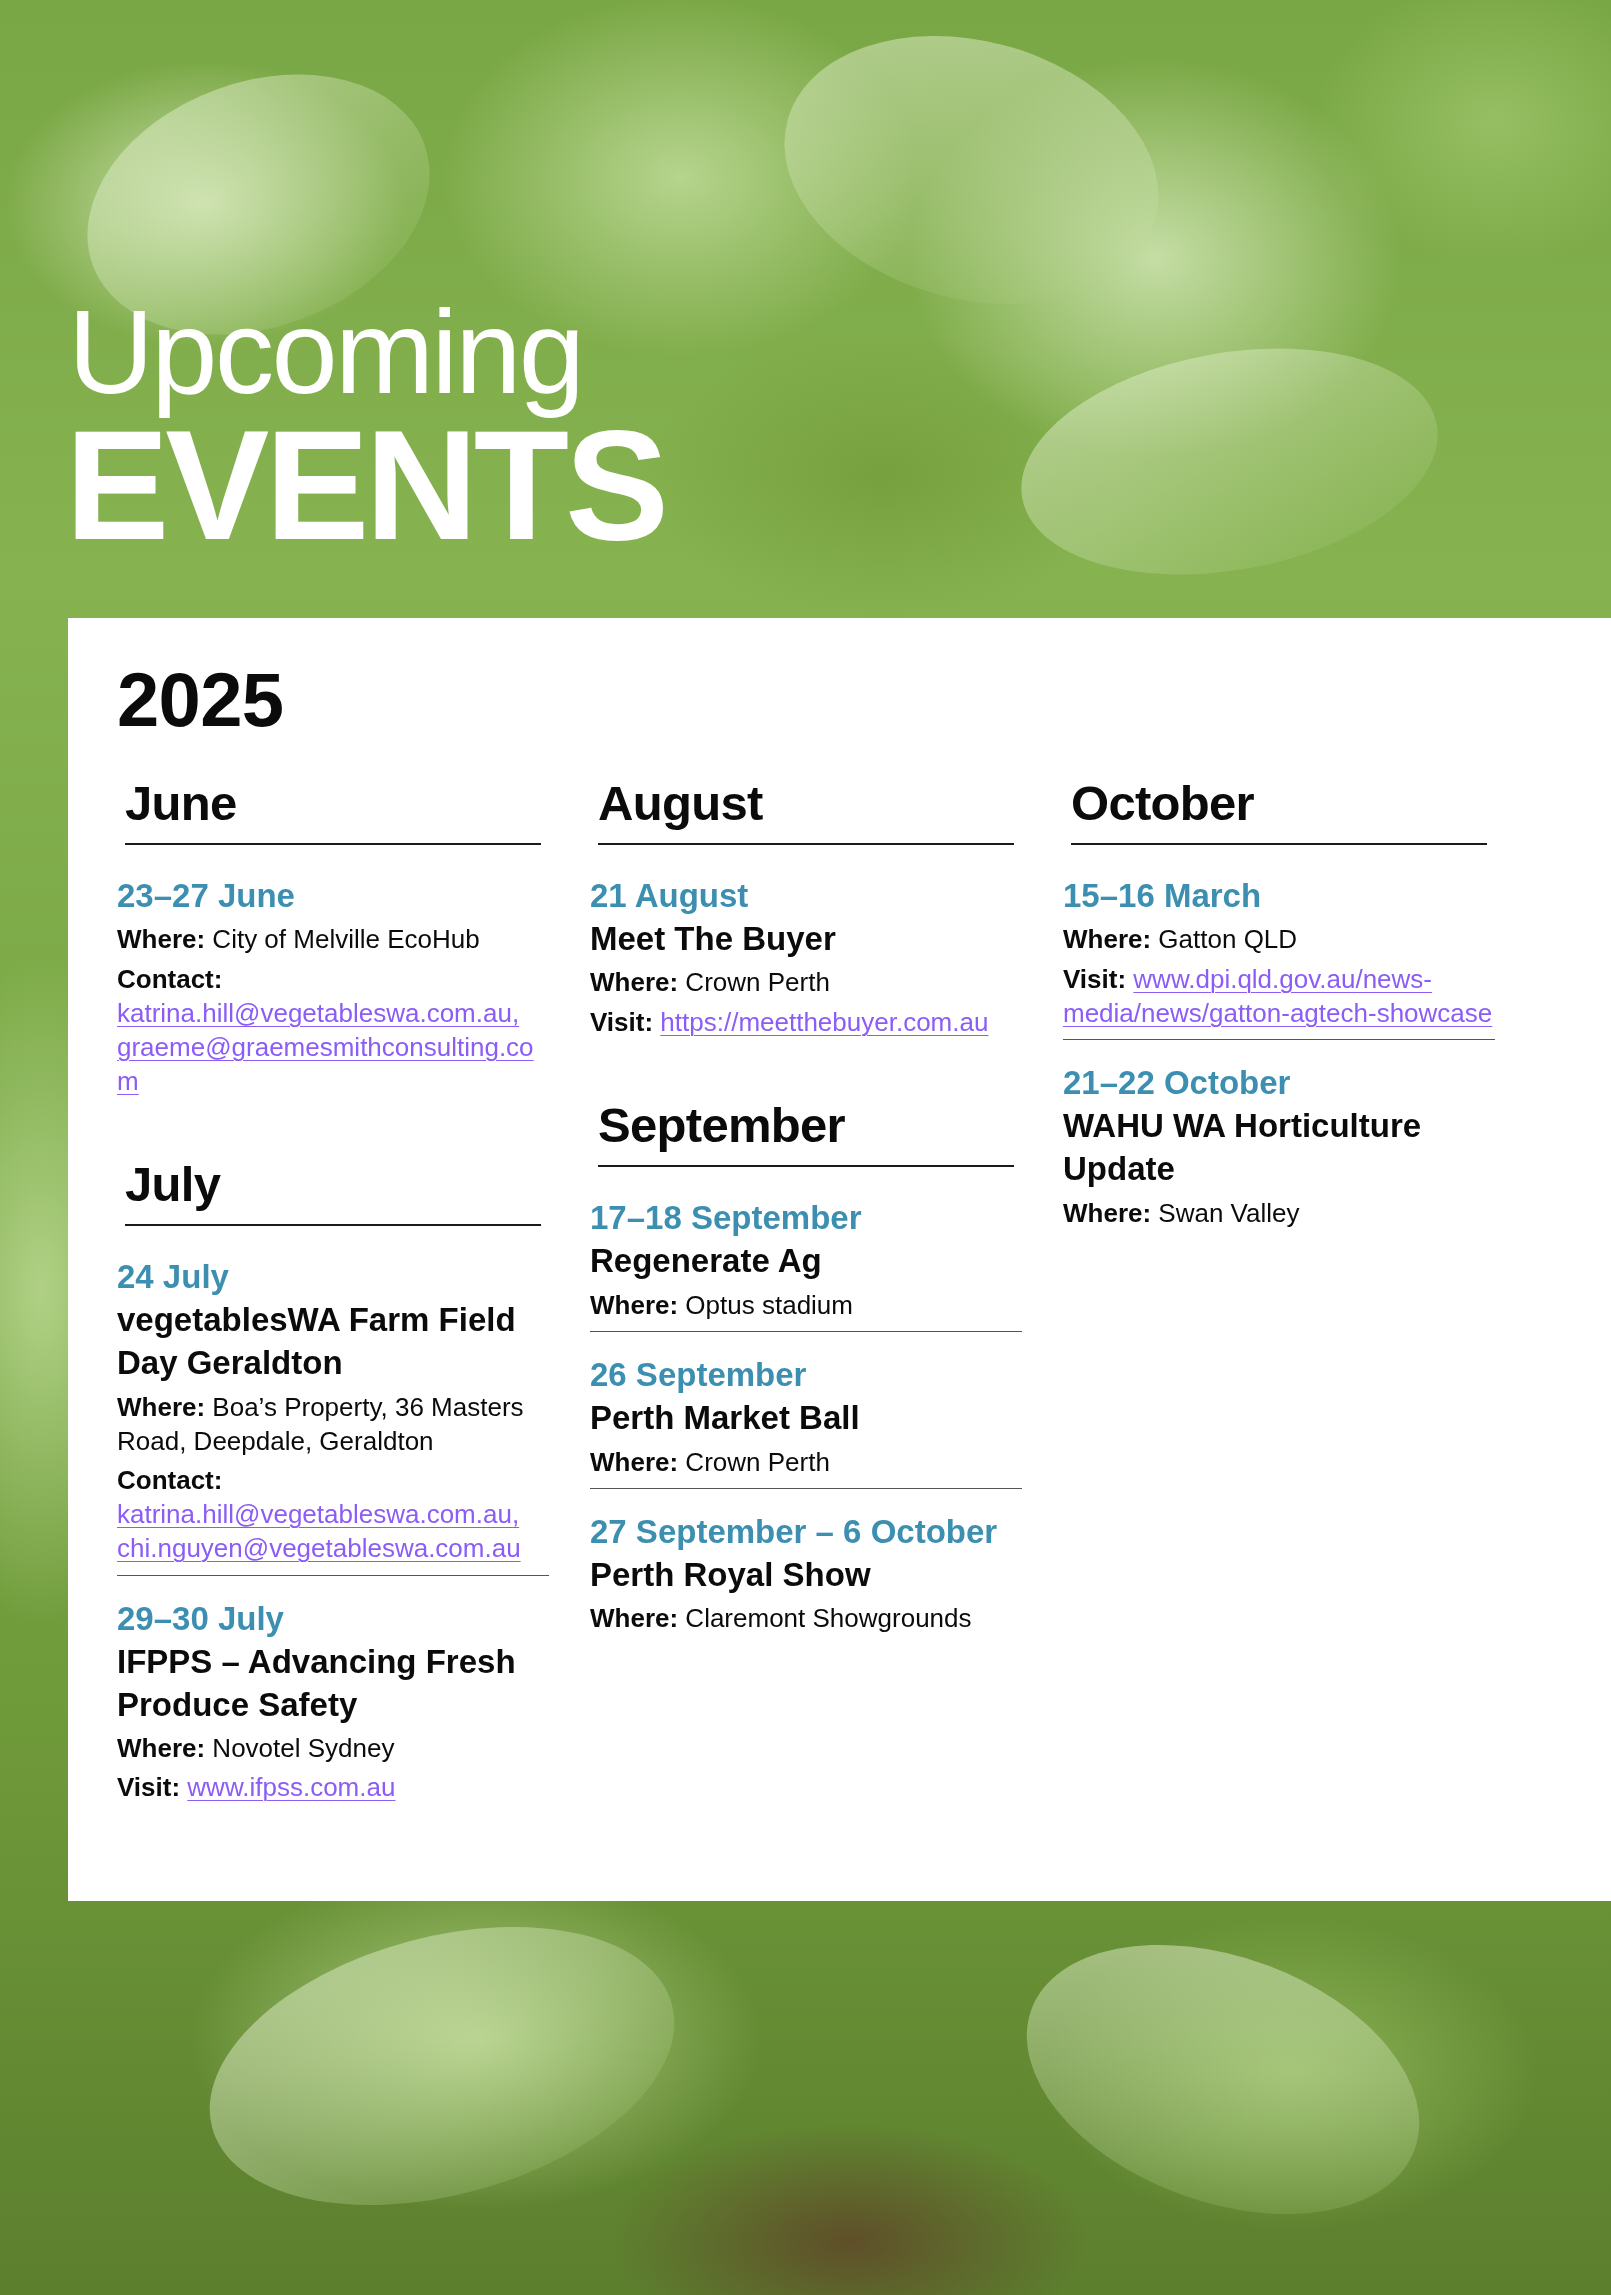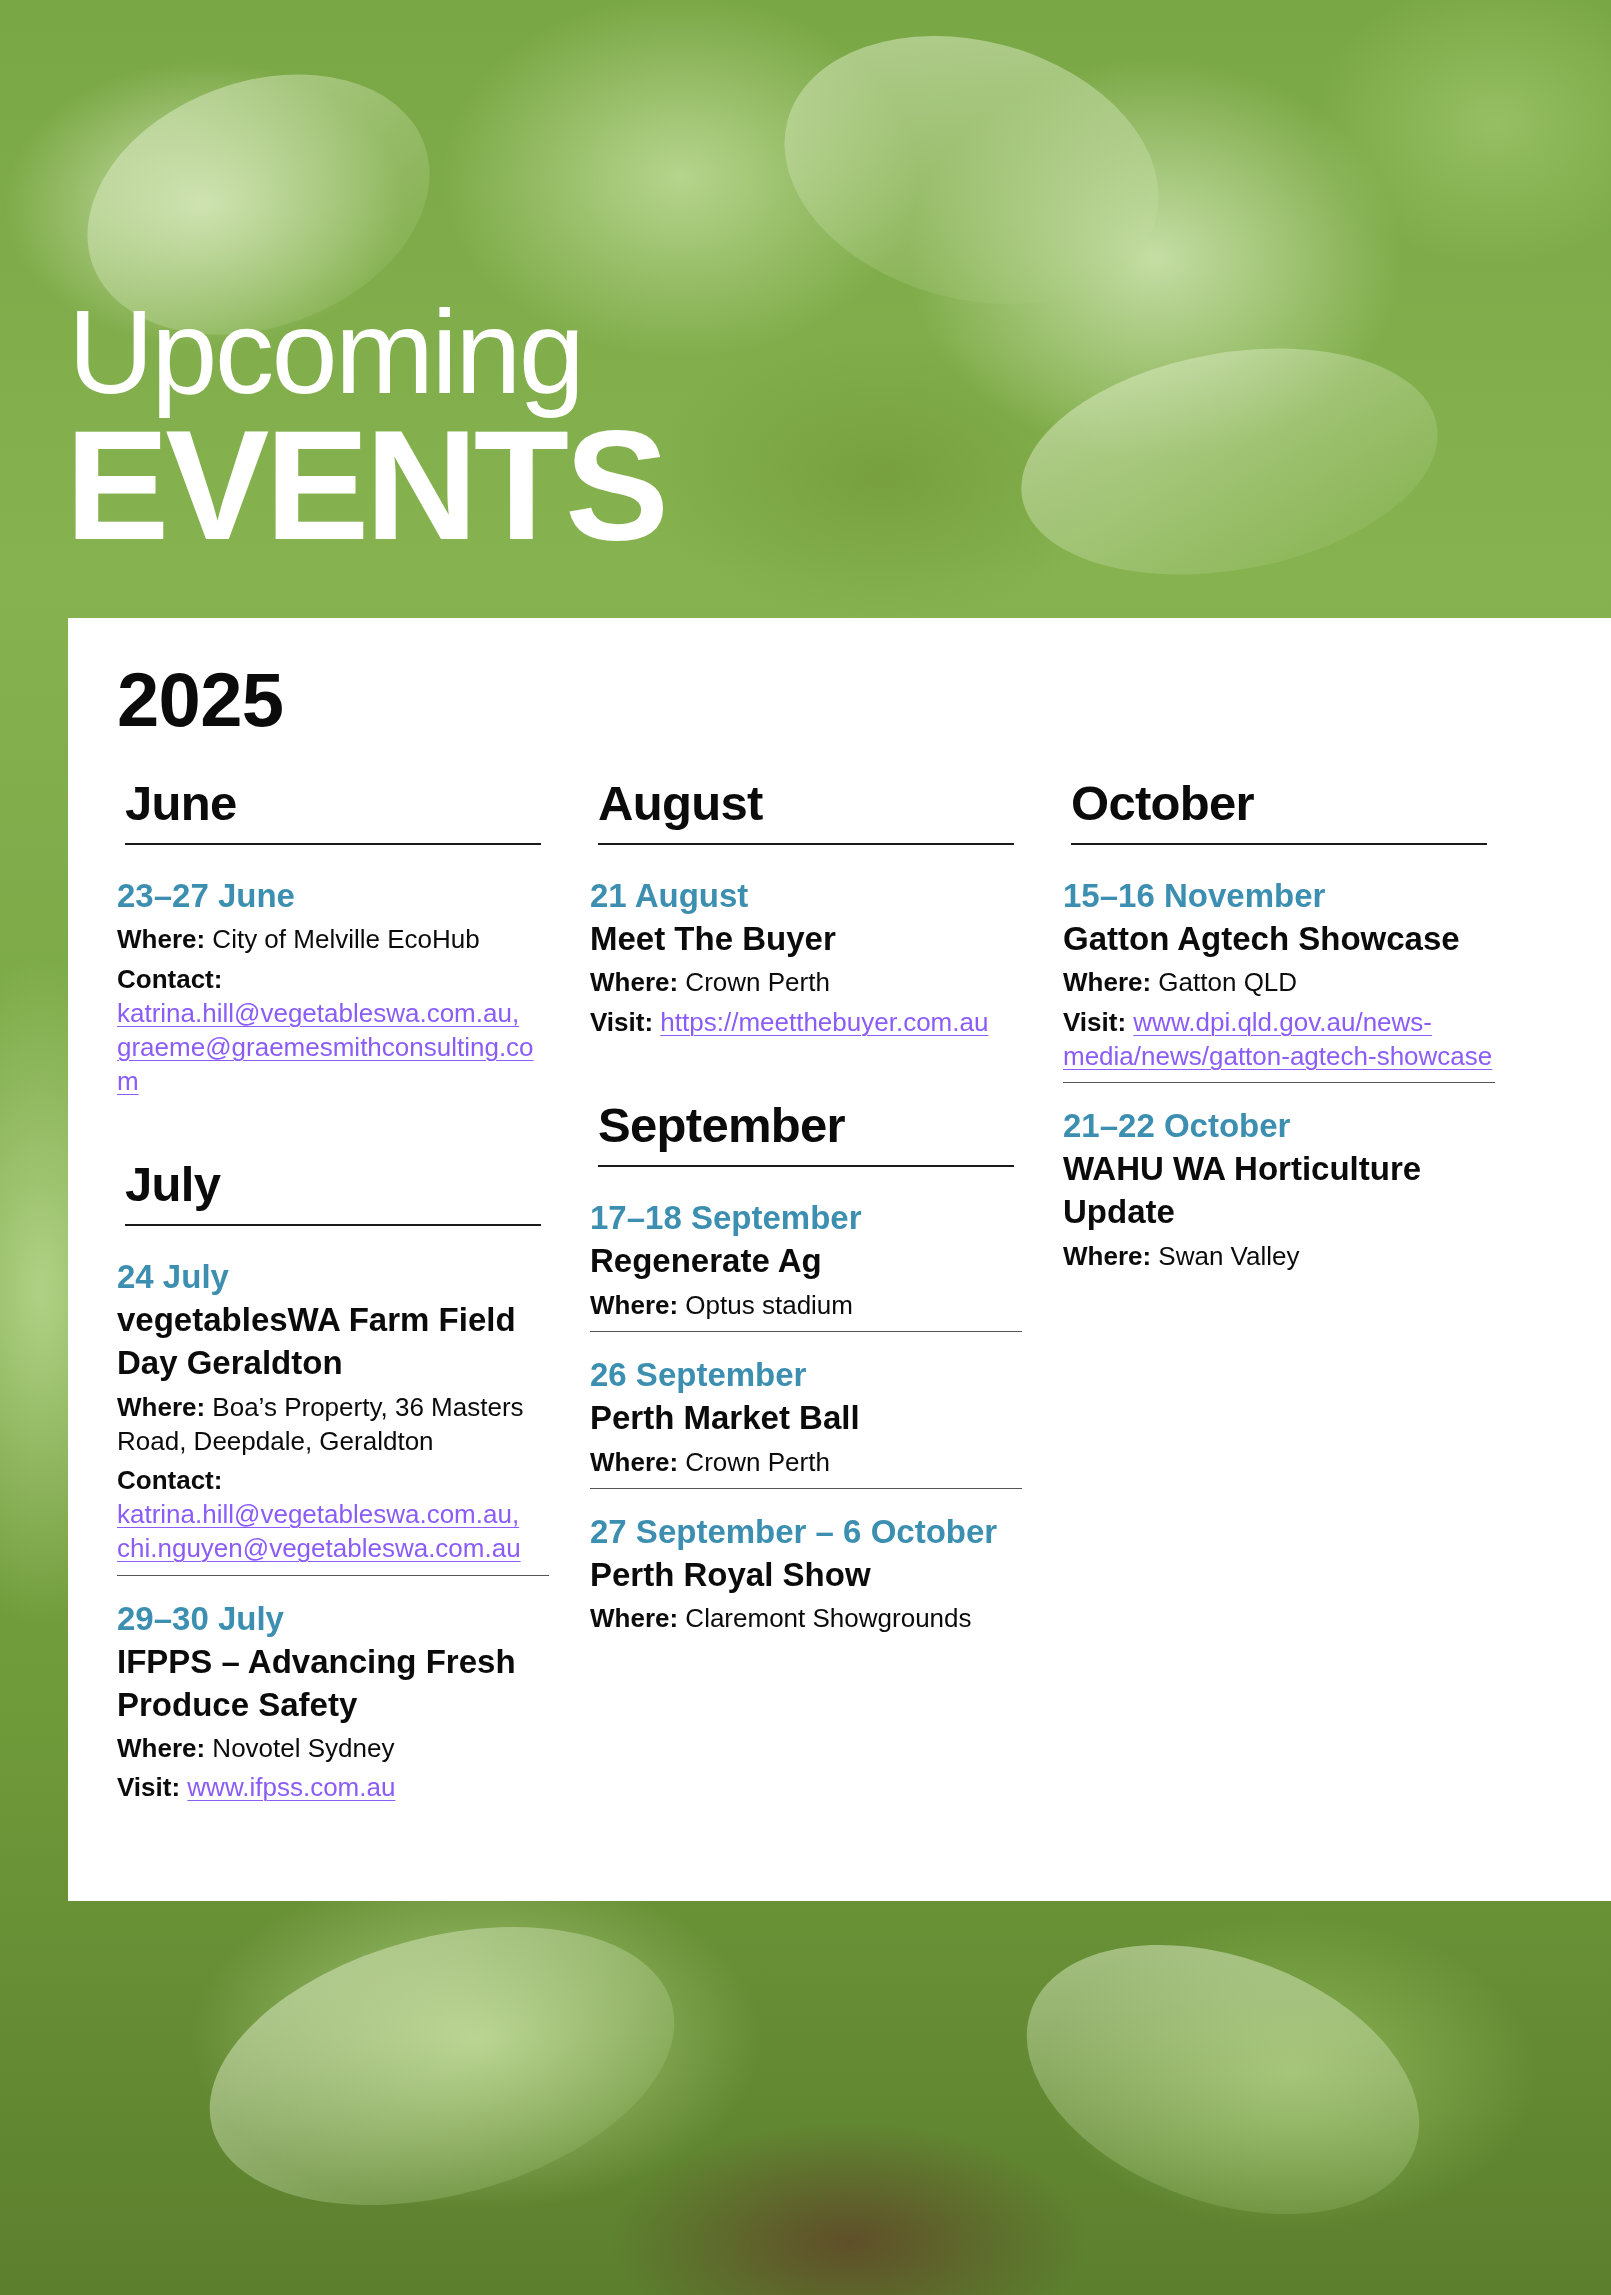--- a/index.html
+++ b/index.html
@@ -147,22 +147,21 @@
     <div class="event">
       <div class="event-date">27 September – 6 October</div>
       <div class="event-title">Perth Royal Show</div>
       <div class="detail"><span class="label">Where:</span> <span class="value">Claremont Showgrounds</span></div>
     </div>
   </div>
 
   <div class="col col-3">
     <h2 class="month">October</h2>
     <div class="event">
-      <div class="event-date">15–16 November</div>
-      <div class="event-title">Gatton Agtech Showcase</div>
+      <div class="event-date">15–16 March</div>
       <div class="detail"><span class="label">Where:</span> <span class="value">Gatton QLD</span></div>
       <div class="detail"><span class="label">Visit:</span> <span class="link">www.dpi.qld.gov.au/news-media/news/gatton-agtech-showcase</span></div>
     </div>
     <div class="event">
       <div class="event-date">21–22 October</div>
       <div class="event-title">WAHU WA Horticulture Update</div>
       <div class="detail"><span class="label">Where:</span> <span class="value">Swan Valley</span></div>
     </div>
   </div>
 </div>

